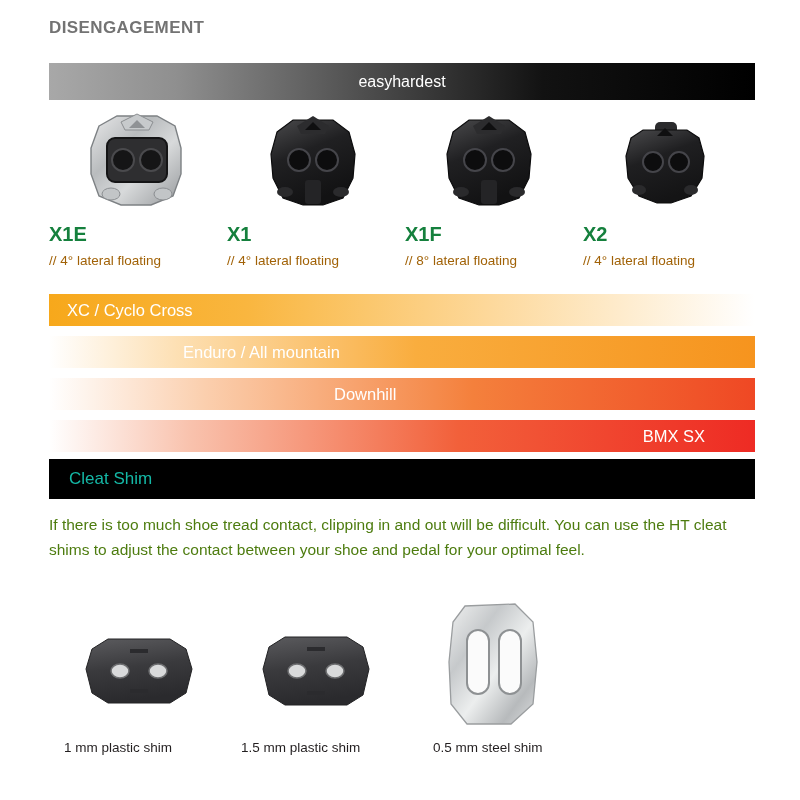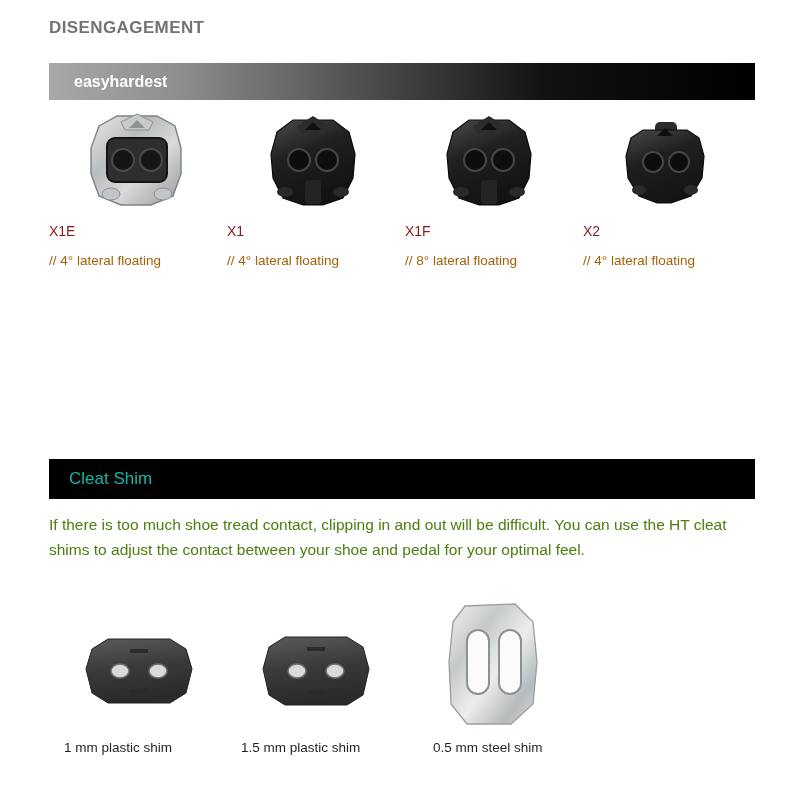--- a/index.html
+++ b/index.html
@@ -28,23 +28,22 @@
   }
 
   
   .difficulty-bar {
     position: absolute;
     left: 49px; top: 63px;
     width: 706px; height: 37px;
     background: linear-gradient(to right, #a8a8a8 0%, #8f8f8f 18%, #4d4d4d 45%, #121212 70%, #000000 100%);
     display: flex;
     align-items: center;
-    justify-content: flex-start;
-    padding: 0 25px;
-    font-weight: bold;
+    justify-content: center;
+    padding: 0 16px;
   }
   .difficulty-bar span {
     color: #ffffff;
     font-size: 16px;
   }
 
   
   .cleats {
     position: absolute;
     left: 49px; top: 105px;
@@ -57,21 +56,21 @@
   }
   .cleat-img {
     height: 110px;
     display: flex;
     align-items: center;
     justify-content: center;
   }
 
   
   .cleat-labels { position: absolute; left: 49px; top: 223px; width: 720px; height: 60px; }
-  .cleat-labels .nm { position: absolute; top: 0; font-size: 14px; font-weight: normal; color: #7f1d1d; }
+  .cleat-labels .nm { position: absolute; top: 0; font-size: 20px; font-weight: bold; color: #15803d; }
   .cleat-labels .ds { position: absolute; top: 30px; font-size: 13.5px; color: #a16207; white-space: nowrap; }
 
   
   .disciplines { position: absolute; left: 0; top: 294px; width: 800px; }
   .disc-row { position: relative; height: 37px; margin-bottom: 5px; }
   .disc-bar {
     position: absolute;
     height: 32px;
     display: flex;
     align-items: center;
@@ -229,20 +228,46 @@
     <div class="nm" style="left:178px">X1</div>
     <div class="ds" style="left:178px">// 4° lateral floating</div>
 
     <div class="nm" style="left:356px">X1F</div>
     <div class="ds" style="left:356px">// 8° lateral floating</div>
 
     <div class="nm" style="left:534px">X2</div>
     <div class="ds" style="left:534px">// 4° lateral floating</div>
   </div>
 
+  <div class="disciplines">
+
+    <div class="disc-row">
+      <div class="disc-bar" style="left:49px; width:706px; background:linear-gradient(to right,#f7a81b 0%,#f9b63f 28%,#fdd89a 62%,#ffffff 100%); padding-left:18px;">
+        <span class="disc-label">XC / Cyclo Cross</span>
+      </div>
+    </div>
+
+    <div class="disc-row">
+      <div class="disc-bar" style="left:49px; width:706px; background:linear-gradient(to right,#ffffff 0%,#fde0b4 18%,#f9ad3e 52%,#f6941e 100%); justify-content:flex-start; padding-left:134px;">
+        <span class="disc-label">Enduro / All mountain</span>
+      </div>
+    </div>
+
+    <div class="disc-row">
+      <div class="disc-bar" style="left:49px; width:706px; background:linear-gradient(to right,#ffffff 0%,#fbcfae 22%,#f4803c 60%,#ef4824 100%); justify-content:flex-start; padding-left:285px;">
+        <span class="disc-label">Downhill</span>
+      </div>
+    </div>
+
+    <div class="disc-row">
+      <div class="disc-bar" style="left:49px; width:706px; background:linear-gradient(to right,#ffffff 0%,#f9c2ad 20%,#f2603a 58%,#ee2b24 100%); justify-content:flex-end; padding-right:50px;">
+        <span class="disc-label">BMX SX</span>
+      </div>
+    </div>
+  </div>
 
   <div class="shim-header">
     <span>Cleat Shim</span>
   </div>
 
   <div class="shim-text">If there is too much shoe tread contact, clipping in and out will be difficult. You can use the HT cleat shims to adjust the contact between your shoe and pedal for your optimal feel.</div>
 
   <div class="shims">
 
     <div class="shim-item" style="left:58px; top:40px;">

